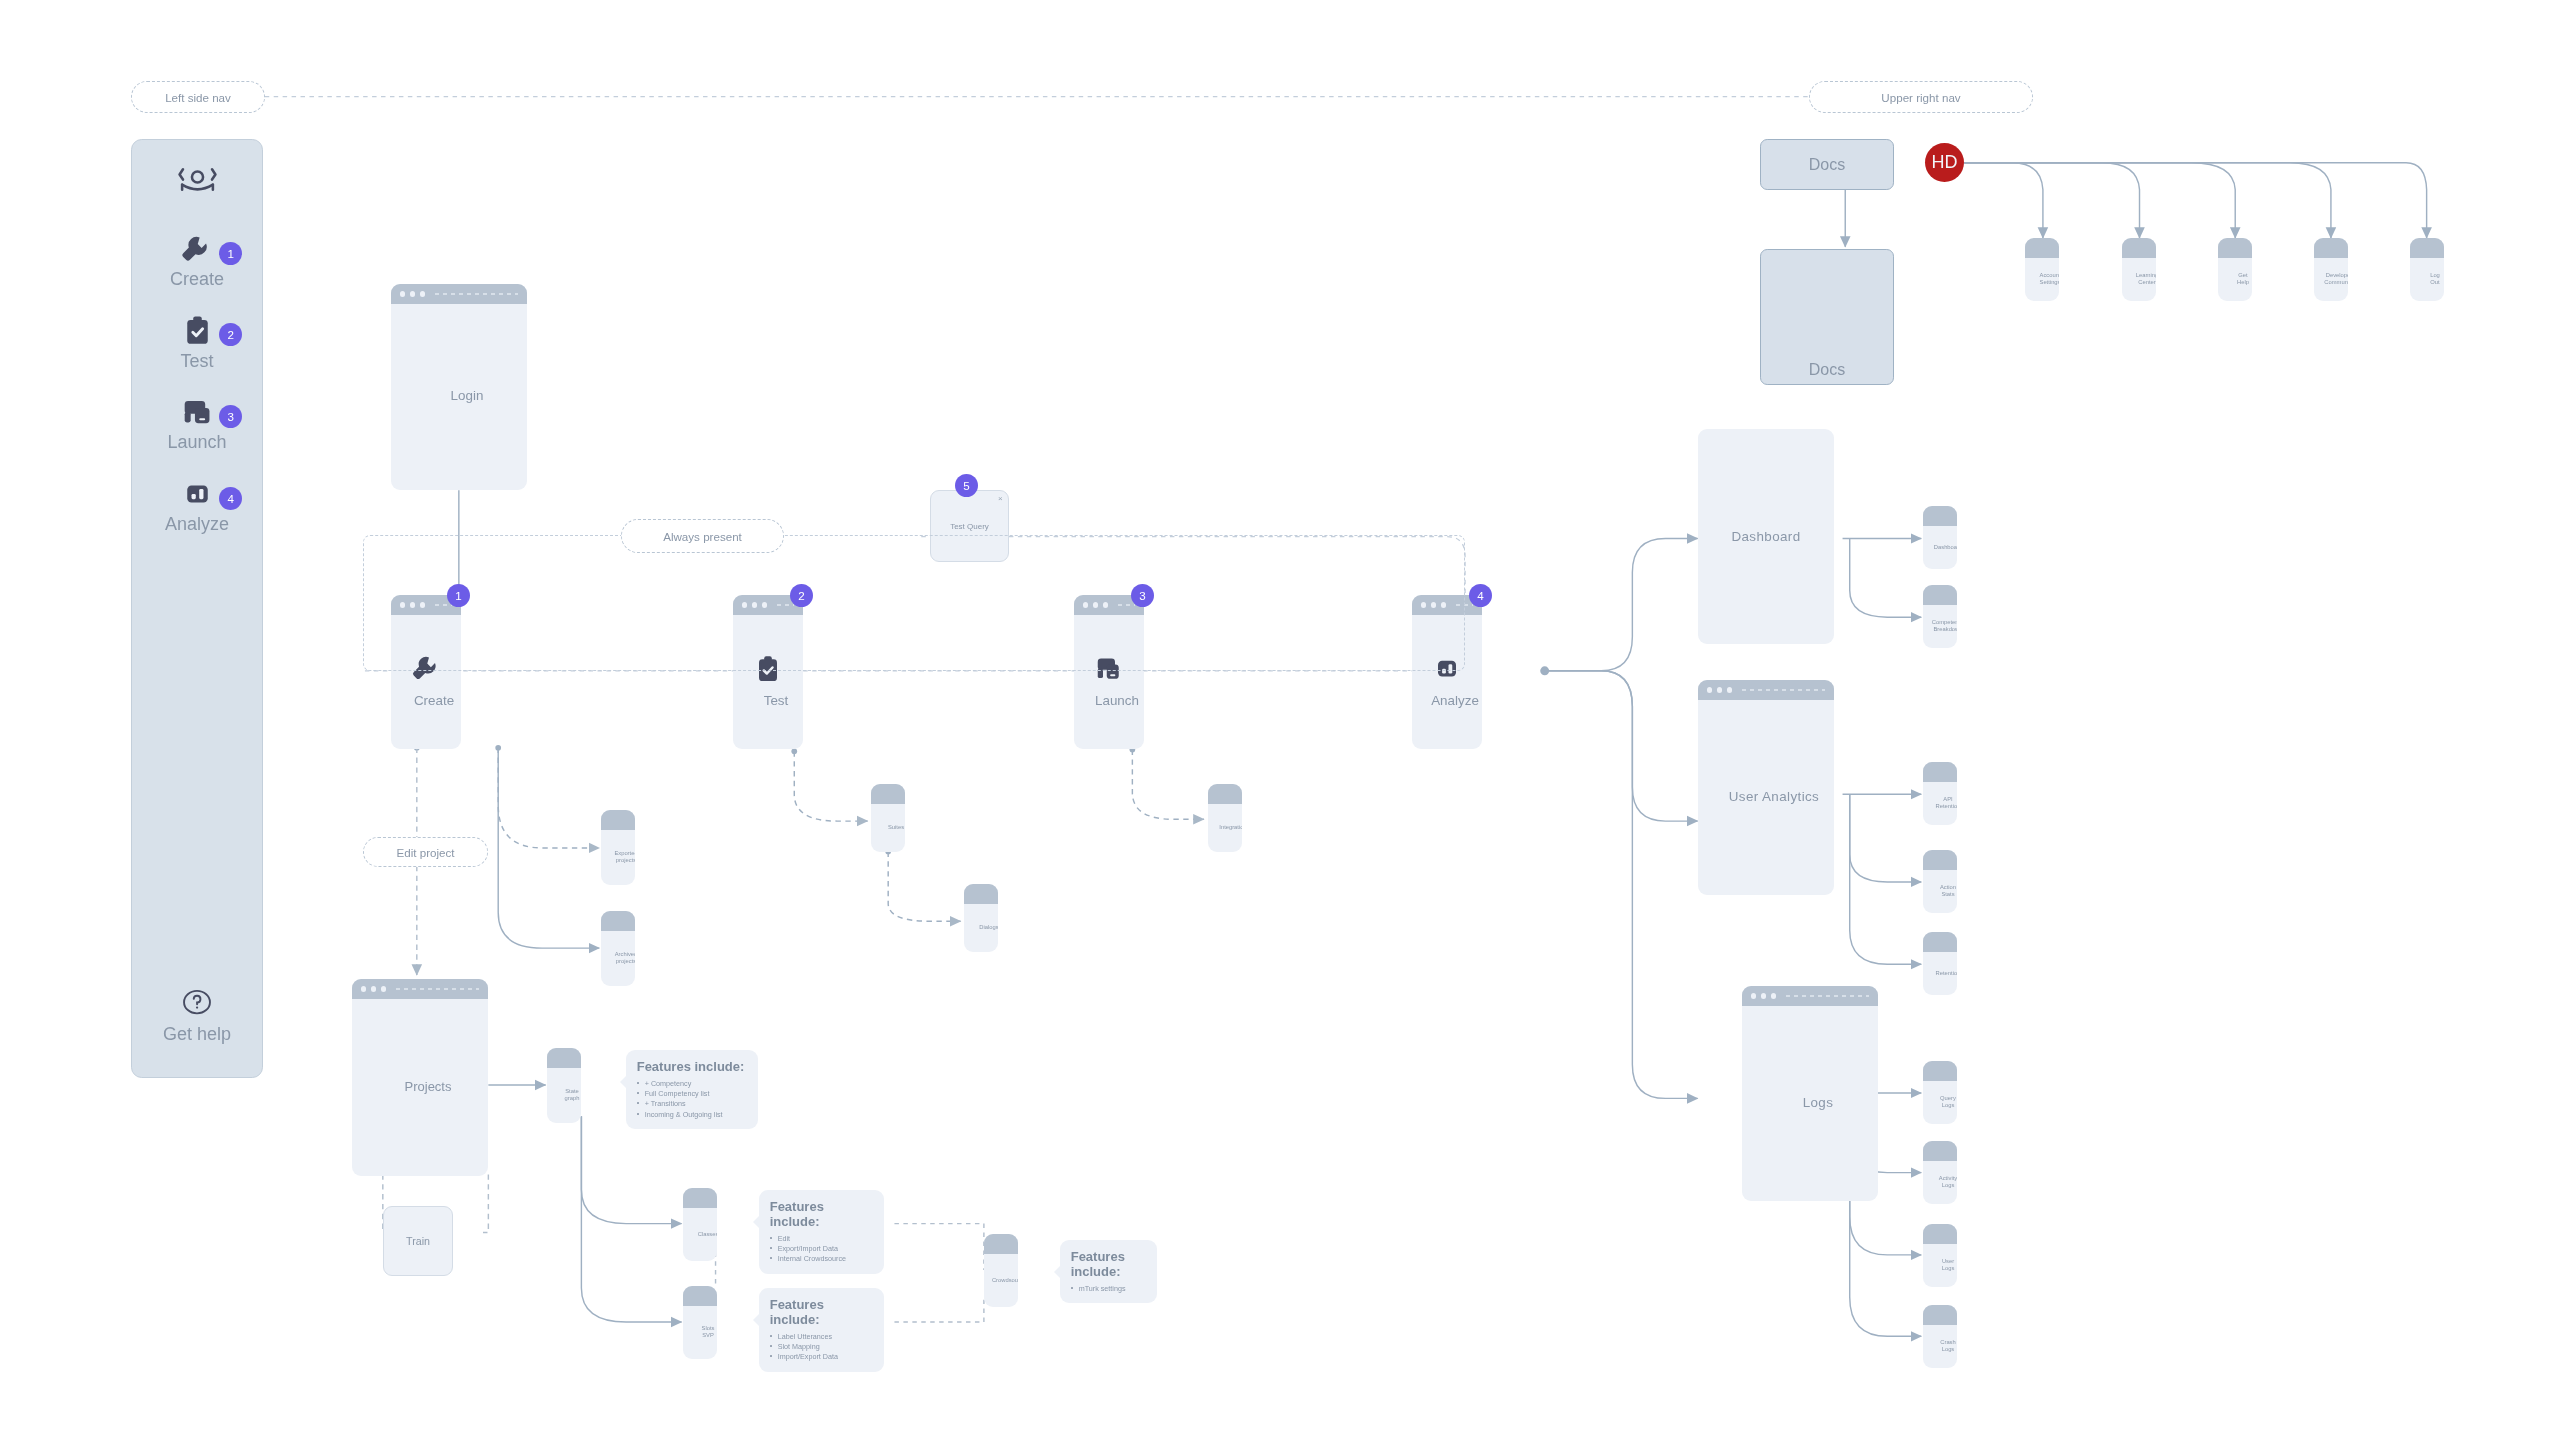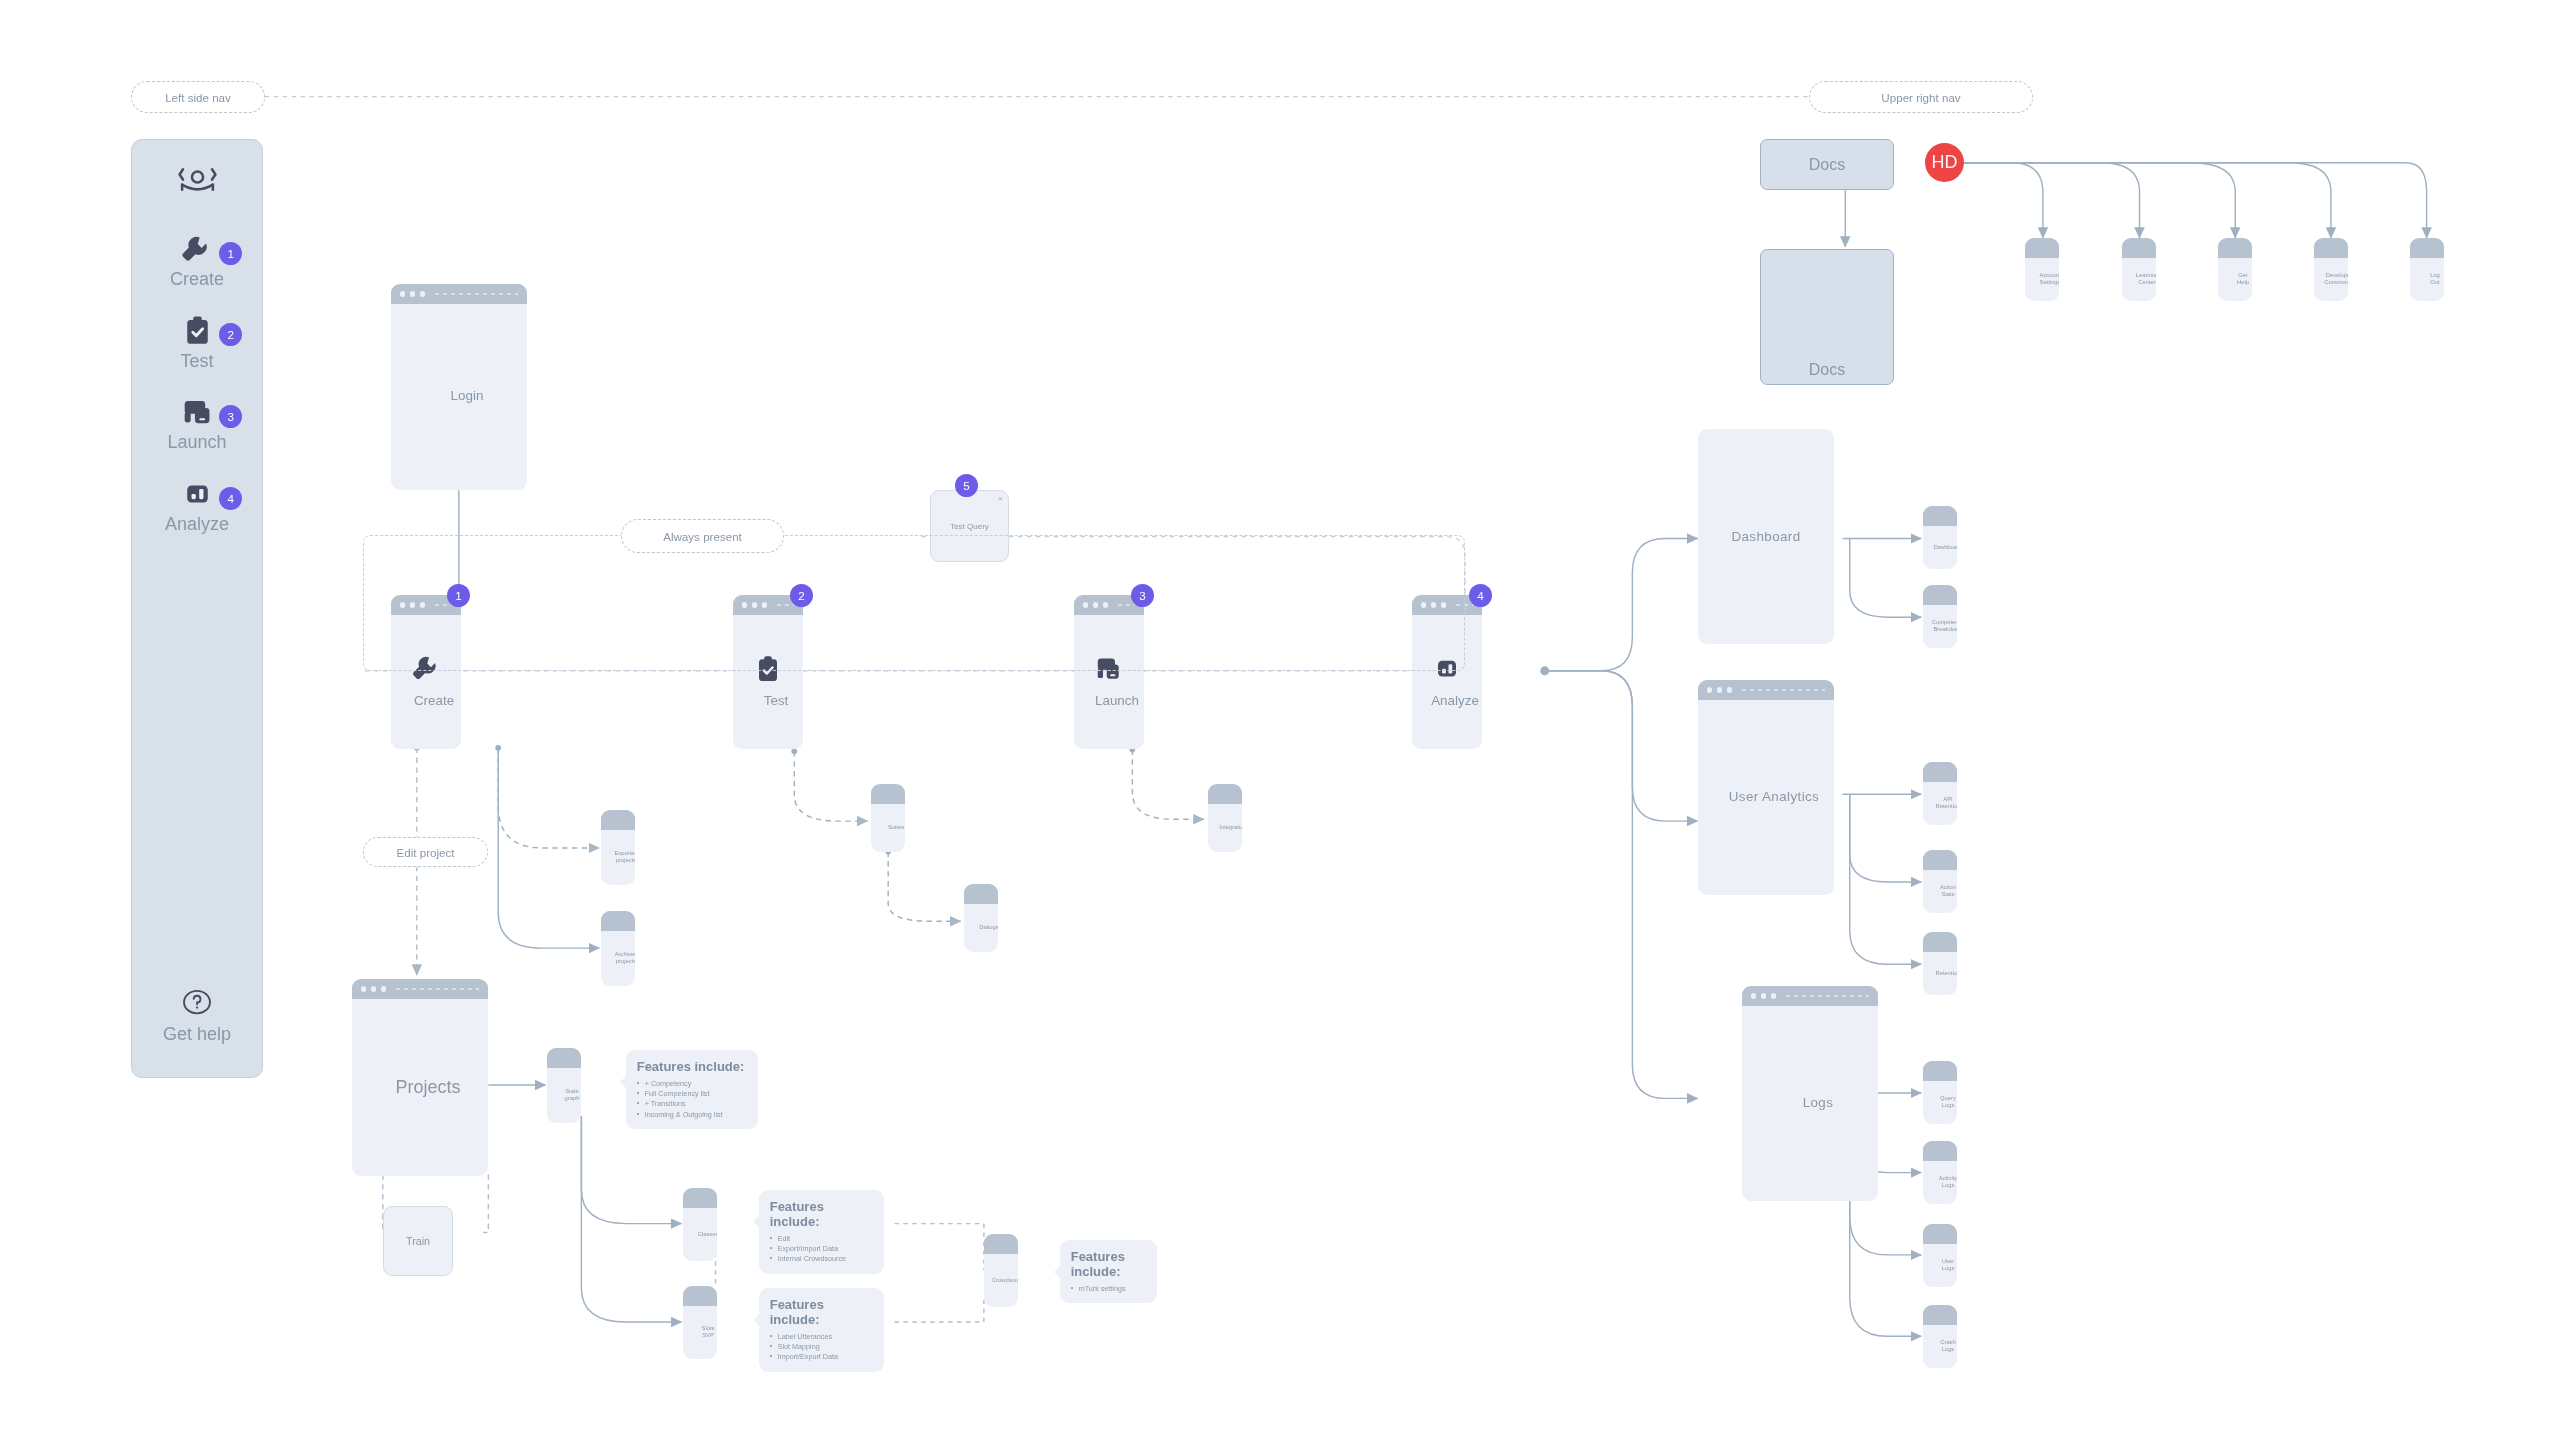--- a/index.html
+++ b/index.html
@@ -116,21 +116,21 @@
     background: #6c5ce7; color:#fff; font-size: 11.6px;
     display:flex; align-items:center; justify-content:center;
   }
   #gethelp { position:absolute; left:0; bottom: 32px; width:100%; display:flex; flex-direction:column; align-items:center; }
   #gethelp .nav-icon { width: 38px; height: 38px; }
 
   
   #avatar {
     position: absolute; left: 1925px; top: 143px;
     width: 39px; height: 39px; border-radius: 50%;
-    background: #ef4444; color:#f2f5f9; font-size: 18px;
+    background: #b91c1c; color:#f2f5f9; font-size: 18px;
     display:flex; align-items:center; justify-content:center; z-index: 20;
   }
 
   
   .callout {
     position: absolute; background:#edf1f7; border-radius: 9px;
     padding: 9px 10.7px; color:#8a97a8;
   }
   .callout .c-title { font-size: 13px; font-weight: bold; color:#7d8b9c; margin-bottom: 4.5px; }
   .callout ul { list-style: none; }
@@ -510,21 +510,21 @@
   </div>
 
   <div class="card" style="left:352px; top:979px; width:136px; height:197px;">
     <div class="bar">
         <i></i>
         <i></i>
         <i></i>
         <span class="strip"></span>
       </div>
     <div class="body">
-        <span class="label" style="font-size:18px;">Projects</span>
+        <span class="label" style="font-size:13px;">Projects</span>
       </div>
   </div>
 
   <div class="plain" style="left:383px; top:1206px; width:70px; height:70px; border:0.9px solid #d4dce6;">
     <span class="label" style="font-size:10.7px;">Train</span>
   </div>
 
   <div class="card leaf-card" style="left:547px; top:1048px; height:75px;">
     <div class="bar">
         <i></i>

